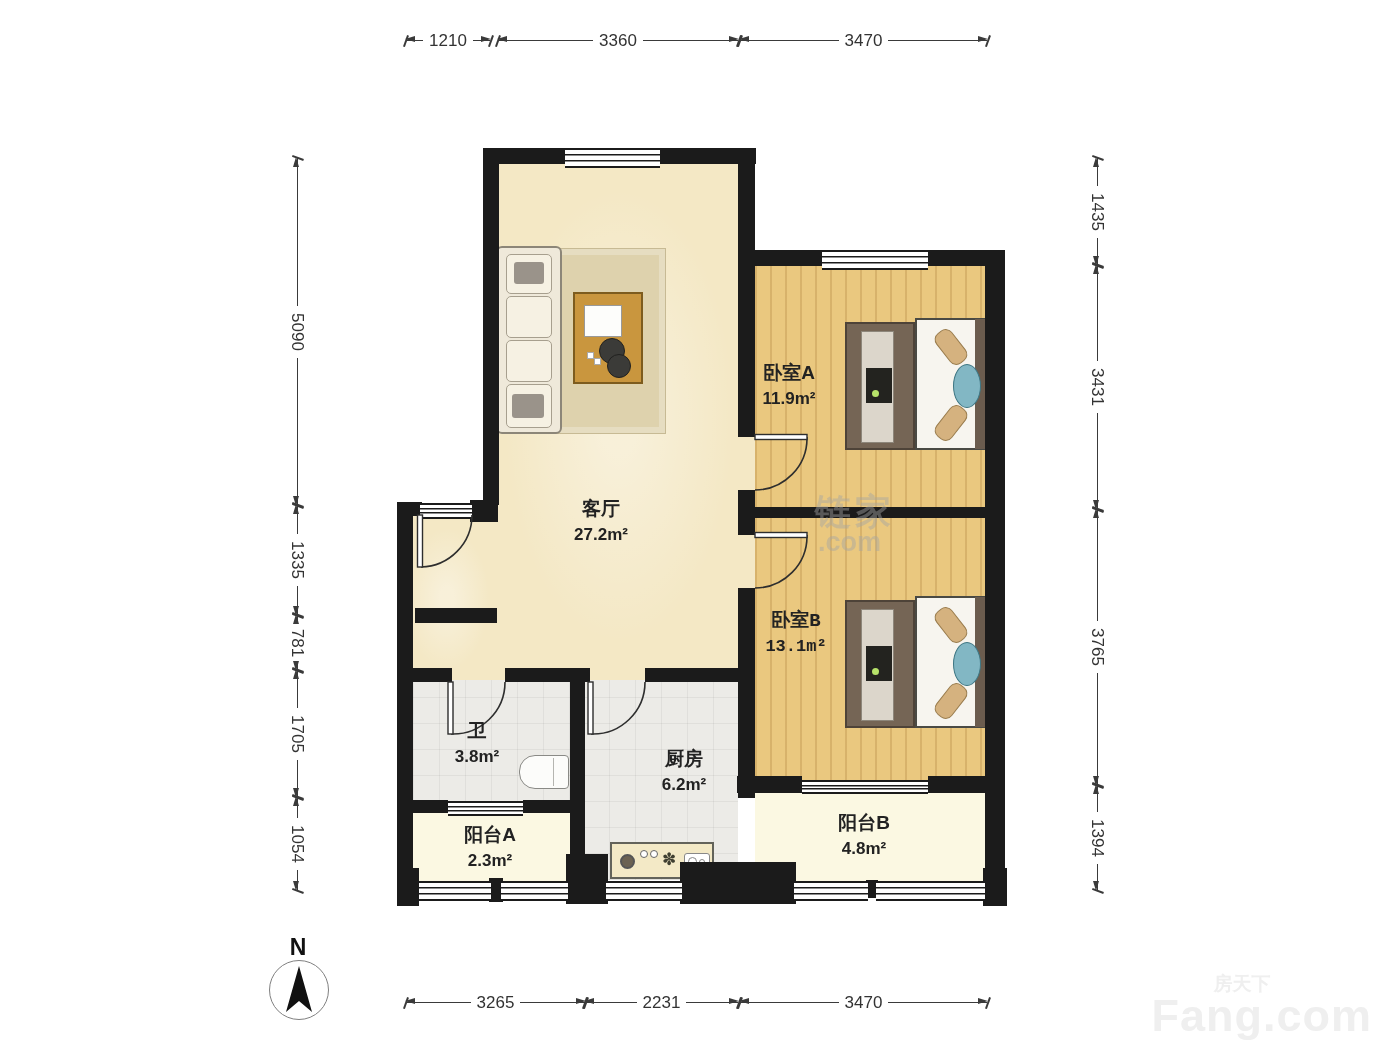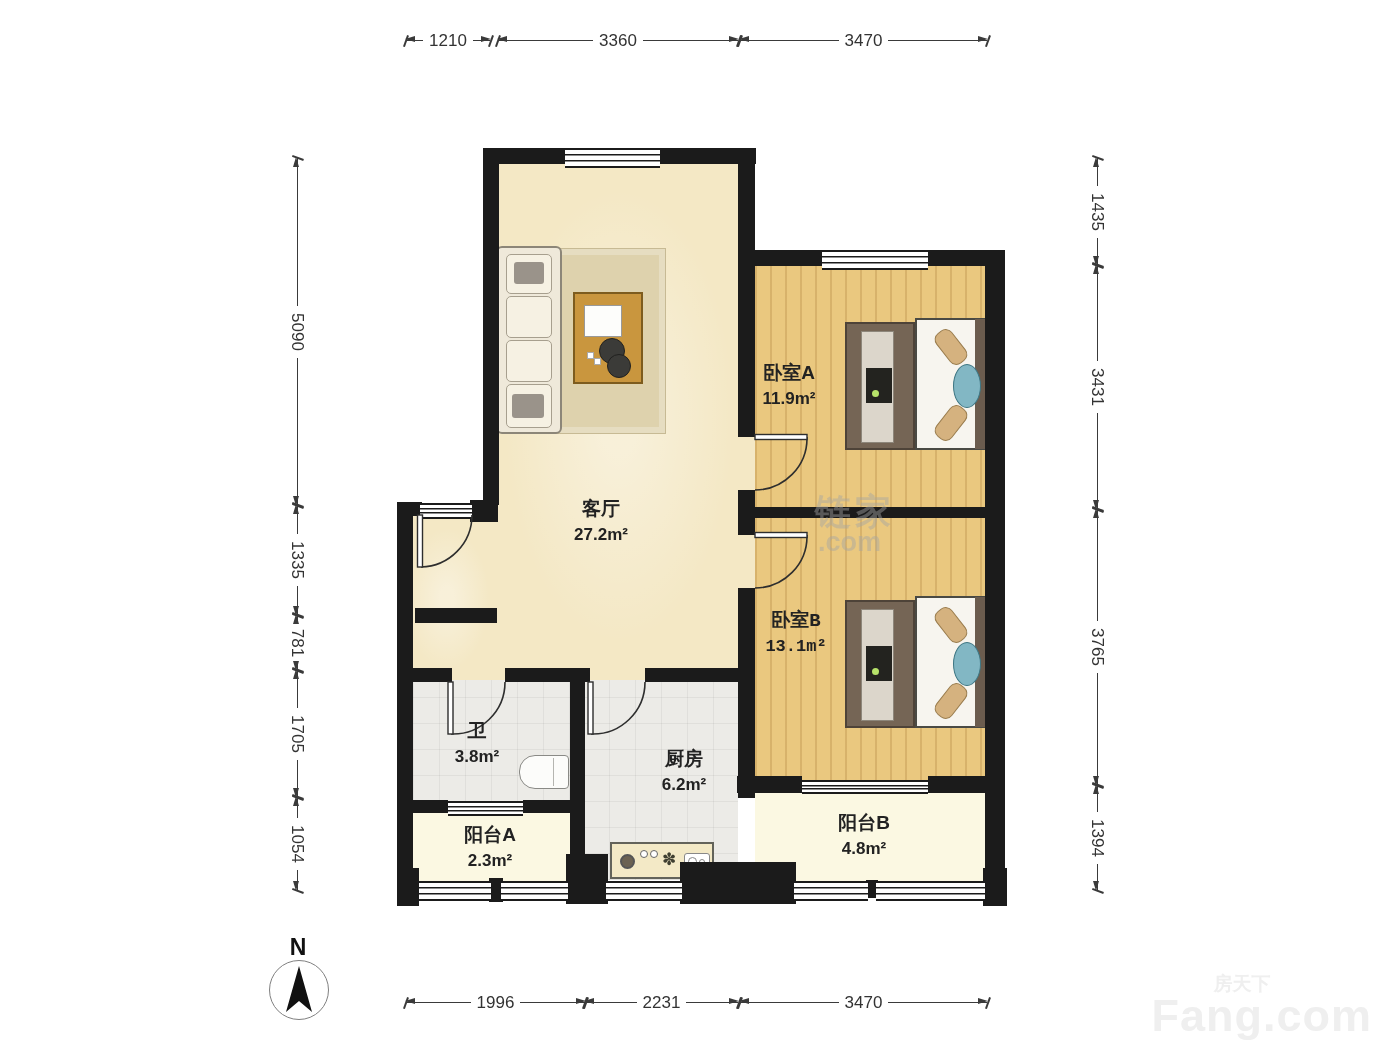--- a/index.html
+++ b/index.html
@@ -250,21 +250,21 @@
       <span class="ln ra"></span>
     </div>
   <div class="hdim" style="left:740px;top:30px;width:247px;">
     <span class="ln la"></span>
       <span class="lbl">3470</span>
       <span class="ln ra"></span>
     </div>
 
   <div class="hdim" style="left:406px;top:992px;width:179px;">
     <span class="ln la"></span>
-      <span class="lbl">1996</span>
+      <span class="lbl">3265</span>
       <span class="ln ra"></span>
     </div>
   <div class="hdim" style="left:585px;top:992px;width:153px;">
     <span class="ln la"></span>
       <span class="lbl">2231</span>
       <span class="ln ra"></span>
     </div>
   <div class="hdim" style="left:740px;top:992px;width:247px;">
     <span class="ln la"></span>
       <span class="lbl">3470</span>

